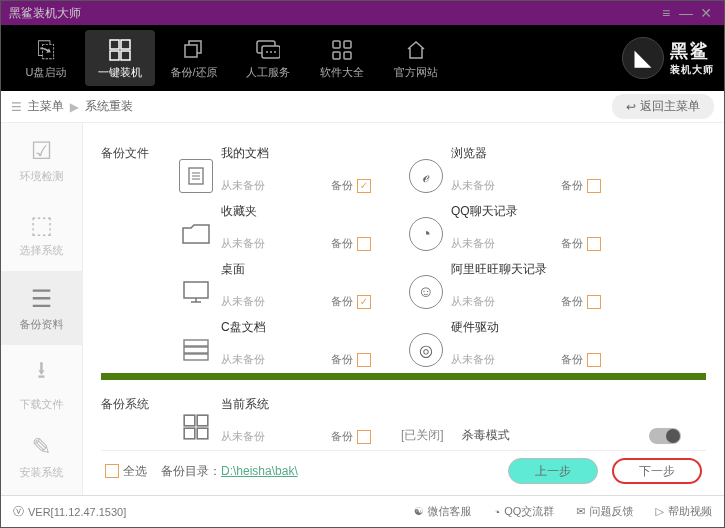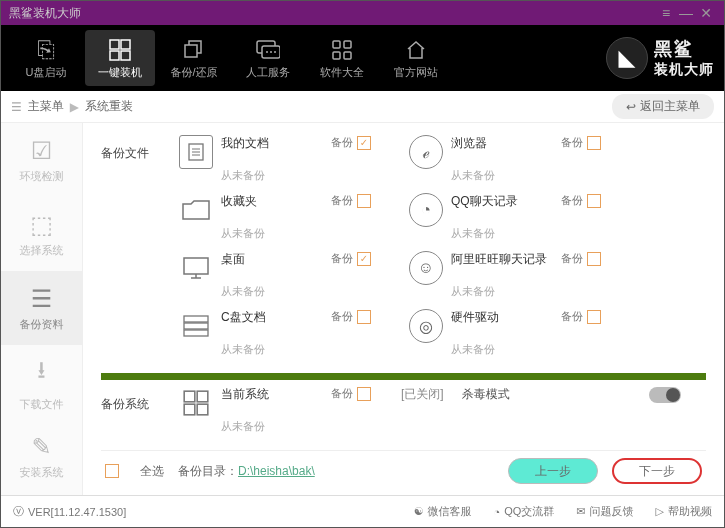--- a/index.html
+++ b/index.html
@@ -9,52 +9,52 @@
 .titlebar .ctl{width:20px;text-align:center;color:#999;cursor:pointer;font-size:14px}
 .topnav{height:66px;background:#000;display:flex;align-items:center;padding:0 10px;gap:4px}
 .navitem{width:70px;height:56px;display:flex;flex-direction:column;align-items:center;justify-content:center;color:#aaa;border-radius:4px;cursor:pointer}
 .navitem.active{background:#2e2e2e;color:#fff}
 .navitem .ico{font-size:22px;height:26px;display:flex;align-items:center}
 .navitem .lbl{font-size:11px;margin-top:2px}
 .logo{margin-left:auto;display:flex;align-items:center;color:#eee;gap:6px}
 .logo .shark{width:42px;height:42px;background:#222;border-radius:50%;display:flex;align-items:center;justify-content:center;font-size:22px;border:1px solid #444;color:#fff}
 .logo .txt{display:flex;flex-direction:column;font-weight:bold}
 .logo .t1{font-size:18px;letter-spacing:2px}
-.logo .t2{font-size:14px;letter-spacing:1px}
+.logo .t2{font-size:10px;letter-spacing:1px}
 .crumbbar{height:32px;background:#fff;border-bottom:1px solid #eee;display:flex;align-items:center;padding:0 10px;color:#666}
 .crumbbar .listico{color:#aaa;margin-right:6px}
 .crumbbar .sep{margin:0 6px;color:#bbb}
 .crumbbar .back{margin-left:auto;background:#eee;border-radius:12px;padding:4px 14px;cursor:pointer;display:flex;align-items:center;gap:4px;font-size:12px}
 .main{display:flex;height:372px}
 .sidebar{width:82px;background:#fafafa;border-right:1px solid #eee;display:flex;flex-direction:column}
 .sideitem{height:74px;display:flex;flex-direction:column;align-items:center;justify-content:center;color:#bbb;cursor:pointer}
 .sideitem.active{background:#eee;color:#888}
 .sideitem .sico{font-size:24px}
 .sideitem .slbl{font-size:11px;margin-top:4px}
 .content{flex:1;padding:12px 18px 4px;display:flex;flex-direction:column}
 .section{display:flex;margin-bottom:6px}
 .sectlabel{width:70px;color:#444;padding-top:10px;font-size:12px}
 .rows{flex:1}
-.row{display:flex;align-items:flex-start;height:58px}
+.row{display:flex;align-items:flex-end;height:58px}
 .cell{display:flex;align-items:center}
 .iconcell{width:50px;justify-content:center}
 .bigicon{width:34px;height:34px;border:1.5px solid #888;border-radius:3px;display:flex;align-items:center;justify-content:center;color:#666;font-size:16px}
 .bigicon.round{border-radius:50%}
 .textcell{width:110px;flex-direction:column;align-items:flex-start;justify-content:center}
 .textcell .t1{color:#333;font-size:12px}
 .textcell .t2{color:#aaa;font-size:11px;margin-top:16px}
 .chkcell{width:70px;gap:4px}
 .chkcell .chklbl{color:#777;font-size:11px}
 .chk{width:14px;height:14px;border:1px solid #e8a05a;background:#fff;display:inline-flex;align-items:center;justify-content:center;font-size:10px;color:#e8a05a}
 .killmode{display:flex;align-items:center;gap:18px;color:#555;font-size:12px;width:280px}
 .killmode .off{color:#888}
 .switch{margin-left:auto;width:32px;height:16px;border-radius:8px;background:#bbb;position:relative}
 .switch::after{content:"";position:absolute;right:1px;top:1px;width:14px;height:14px;border-radius:50%;background:#555}
 .footerrow{border-top:1px solid #eee;height:44px;display:flex;align-items:center;padding:0 4px;gap:14px}
-.footerrow .selall{display:flex;align-items:center;gap:21px;color:#666}
+.footerrow .selall{display:flex;align-items:center;gap:4px;color:#666}
 .footerrow .dir{color:#666}
 .footerrow .dir a{color:#5a8;text-decoration:underline}
 .btn{width:90px;height:26px;border:1px solid #bbb;border-radius:13px;background:#5eead4;display:flex;align-items:center;justify-content:center;color:#666;cursor:pointer;font-size:12px}
 .btn.primary{border:2px solid #d33;background:#fff}
 .statusbar{height:32px;border-top:1px solid #ddd;display:flex;align-items:center;padding:0 12px;color:#777;font-size:11px;gap:18px}
 .statusbar .ver{display:flex;align-items:center;gap:4px}
 .statusbar .right{margin-left:auto;display:flex;gap:22px}
 .statusbar .sitem{display:flex;align-items:center;gap:4px;cursor:pointer}
 svg{display:block}
 </style>

